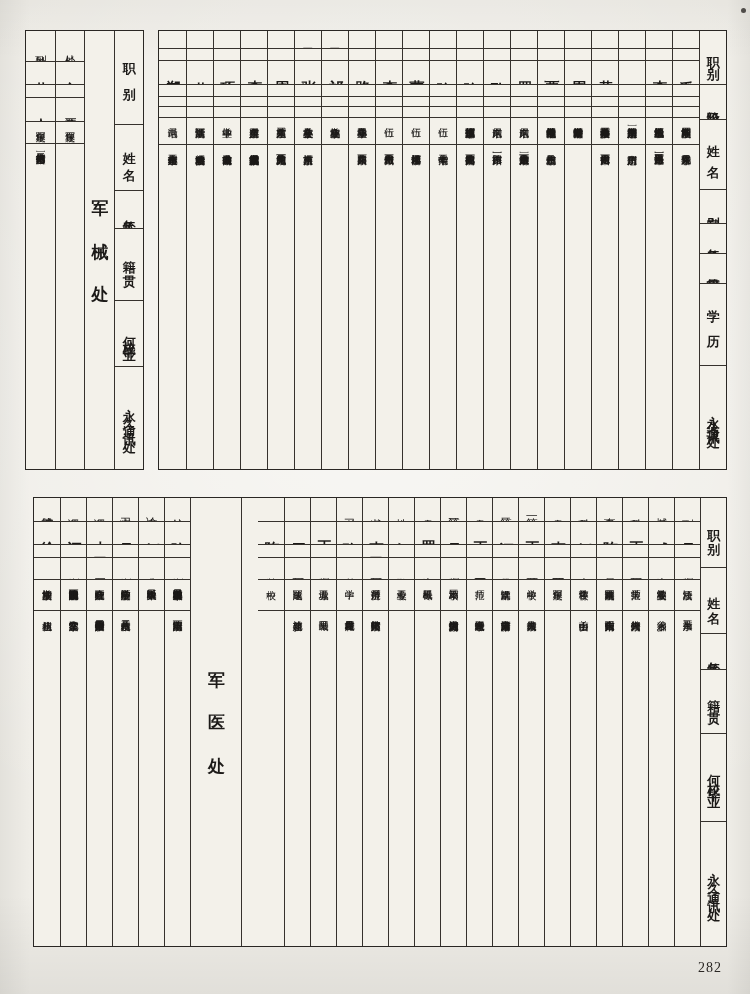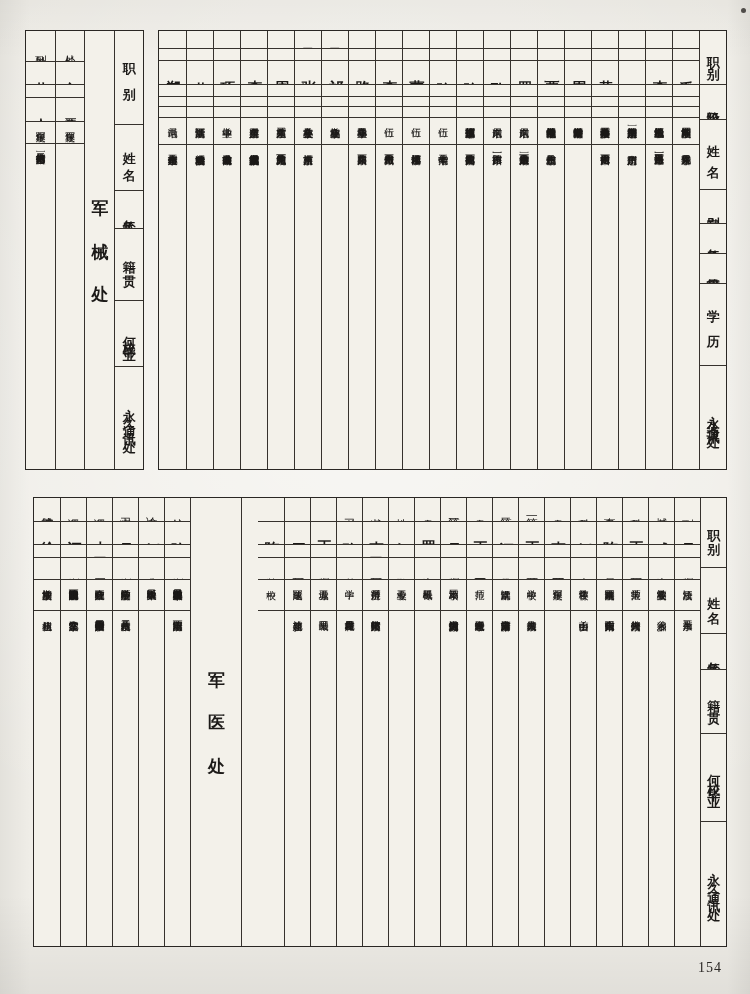--- a/index.html
+++ b/index.html
@@ -1256,13 +1256,13 @@
         <div class="cell edu wrap m5">
           <span class="v">浙江宗文学校毕业</span>
         </div>
         <div class="cell addr wrap m6">
           <span class="v">杭州祖庙巷</span>
         </div>
       </div>
     </div>
 </div>
 
-<div class="pageno">154</div>
+<div class="pageno">282</div>
 
 </body></html>

